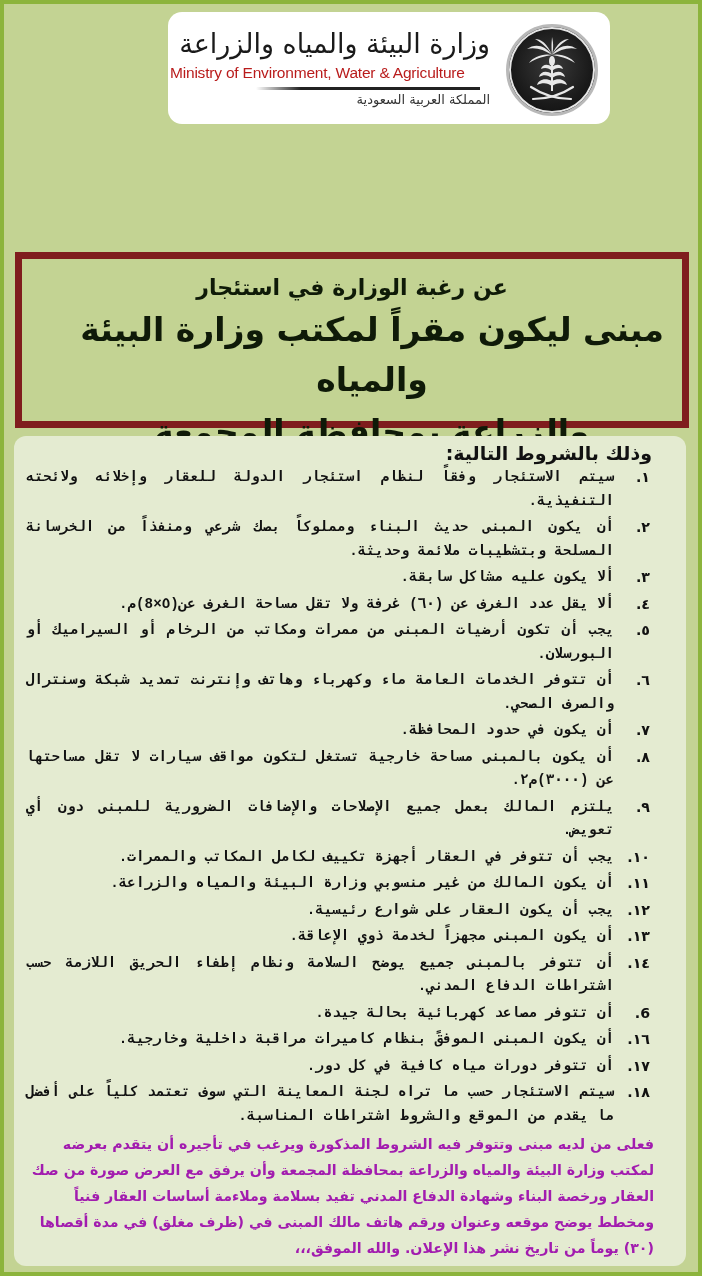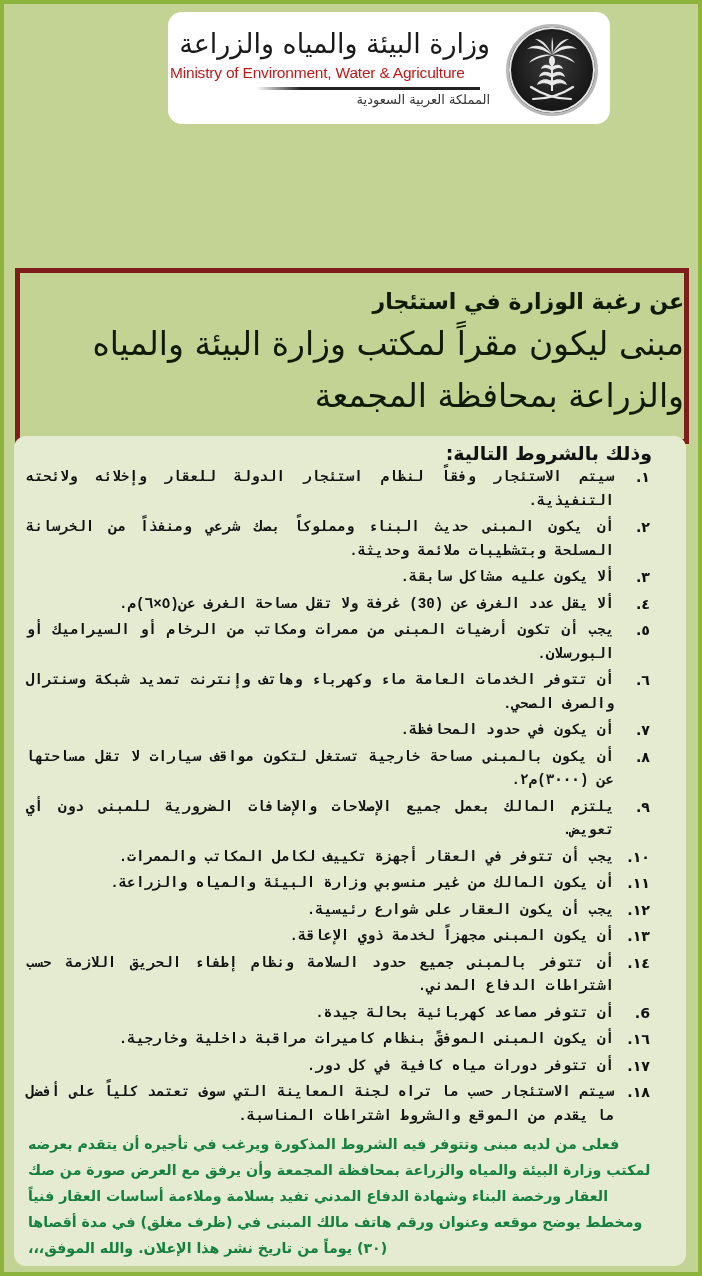--- a/index.html
+++ b/index.html
@@ -78,36 +78,36 @@
       font-weight: bold;
       font-size: 38px;
       line-height: 52px;
       color: #0f1a08;
       direction: rtl;
     }
 
     
     .intro-box {
       position: absolute;
-      left: 11px; top: 264px;
+      left: 11px; top: 248px;
       width: 674px; height: 176px;
-      border: 5px solid #7f1d1d;
+      border: 7px solid #7f1d1d;
       background: #c3d393;
-      text-align: right;
+      text-align: center;
     }
     .intro-sub {
       margin-top: 14px;
       font-size: 22px;
       font-weight: bold;
       color: #0f1a08;
       line-height: 30px;
     }
     .intro-title {
       font-size: 33px;
-      font-weight: normal;
+      font-weight: bold;
       color: #0f1a08;
       line-height: 50px;
       margin-top: 2px;
       padding-left: 40px;
     }
 
     
     .conditions-card {
       position: absolute;
       left: 10px; top: 432px;
@@ -137,22 +137,22 @@
       flex: 0 0 42px;
       text-align: right;
       padding-right: 6px;
     }
     .cond-text { flex: 1; text-align: justify; font-family: Liberation Mono, monospace; }
     .closing {
       margin-top: 2px;
       font-size: 14.2px;
       font-weight: bold;
       line-height: 26px;
-      text-align: left;
-      color: #15803d;
+      text-align: right;
+      color: #a21caf;
       padding: 0 2px;
     }
   </style>
 </head>
 <body>
 
 <div class="page">
 
   <div class="logo-card">
     <div class="emblem">
@@ -206,21 +206,21 @@
       <li class="cond-item">
           <span class="cond-num">٢.</span>
           <span class="cond-text">أن يكون المبنى حديث البناء ومملوكاً بصك شرعي ومنفذاً من الخرسانة المسلحة وبتشطيبات ملائمة وحديثة.</span>
         </li>
       <li class="cond-item">
           <span class="cond-num">٣.</span>
           <span class="cond-text">ألا يكون عليه مشاكل سابقة.</span>
         </li>
       <li class="cond-item">
           <span class="cond-num">٤.</span>
-          <span class="cond-text">ألا يقل عدد الغرف عن (30) غرفة ولا تقل مساحة الغرف عن(٥×٦)م.</span>
+          <span class="cond-text">ألا يقل عدد الغرف عن (٦٠) غرفة ولا تقل مساحة الغرف عن(٥×8)م.</span>
         </li>
       <li class="cond-item">
           <span class="cond-num">٥.</span>
           <span class="cond-text">يجب أن تكون أرضيات المبنى من ممرات ومكاتب من الرخام أو السيراميك أو البورسلان.</span>
         </li>
       <li class="cond-item">
           <span class="cond-num">٦.</span>
           <span class="cond-text">أن تتوفر الخدمات العامة ماء وكهرباء وهاتف وإنترنت تمديد شبكة وسنترال والصرف الصحي.</span>
         </li>
       <li class="cond-item">
@@ -246,21 +246,21 @@
       <li class="cond-item">
           <span class="cond-num">١٢.</span>
           <span class="cond-text">يجب أن يكون العقار على شوارع رئيسية.</span>
         </li>
       <li class="cond-item">
           <span class="cond-num">١٣.</span>
           <span class="cond-text">أن يكون المبنى مجهزاً لخدمة ذوي الإعاقة.</span>
         </li>
       <li class="cond-item">
           <span class="cond-num">١٤.</span>
-          <span class="cond-text">أن تتوفر بالمبنى جميع حدود السلامة ونظام إطفاء الحريق اللازمة حسب اشتراطات الدفاع المدني.</span>
+          <span class="cond-text">أن تتوفر بالمبنى جميع يوضح السلامة ونظام إطفاء الحريق اللازمة حسب اشتراطات الدفاع المدني.</span>
         </li>
       <li class="cond-item">
           <span class="cond-num">6.</span>
           <span class="cond-text">أن تتوفر مصاعد كهربائية بحالة جيدة.</span>
         </li>
       <li class="cond-item">
           <span class="cond-num">١٦.</span>
           <span class="cond-text">أن يكون المبنى الموفقً بنظام كاميرات مراقبة داخلية وخارجية.</span>
         </li>
       <li class="cond-item">

